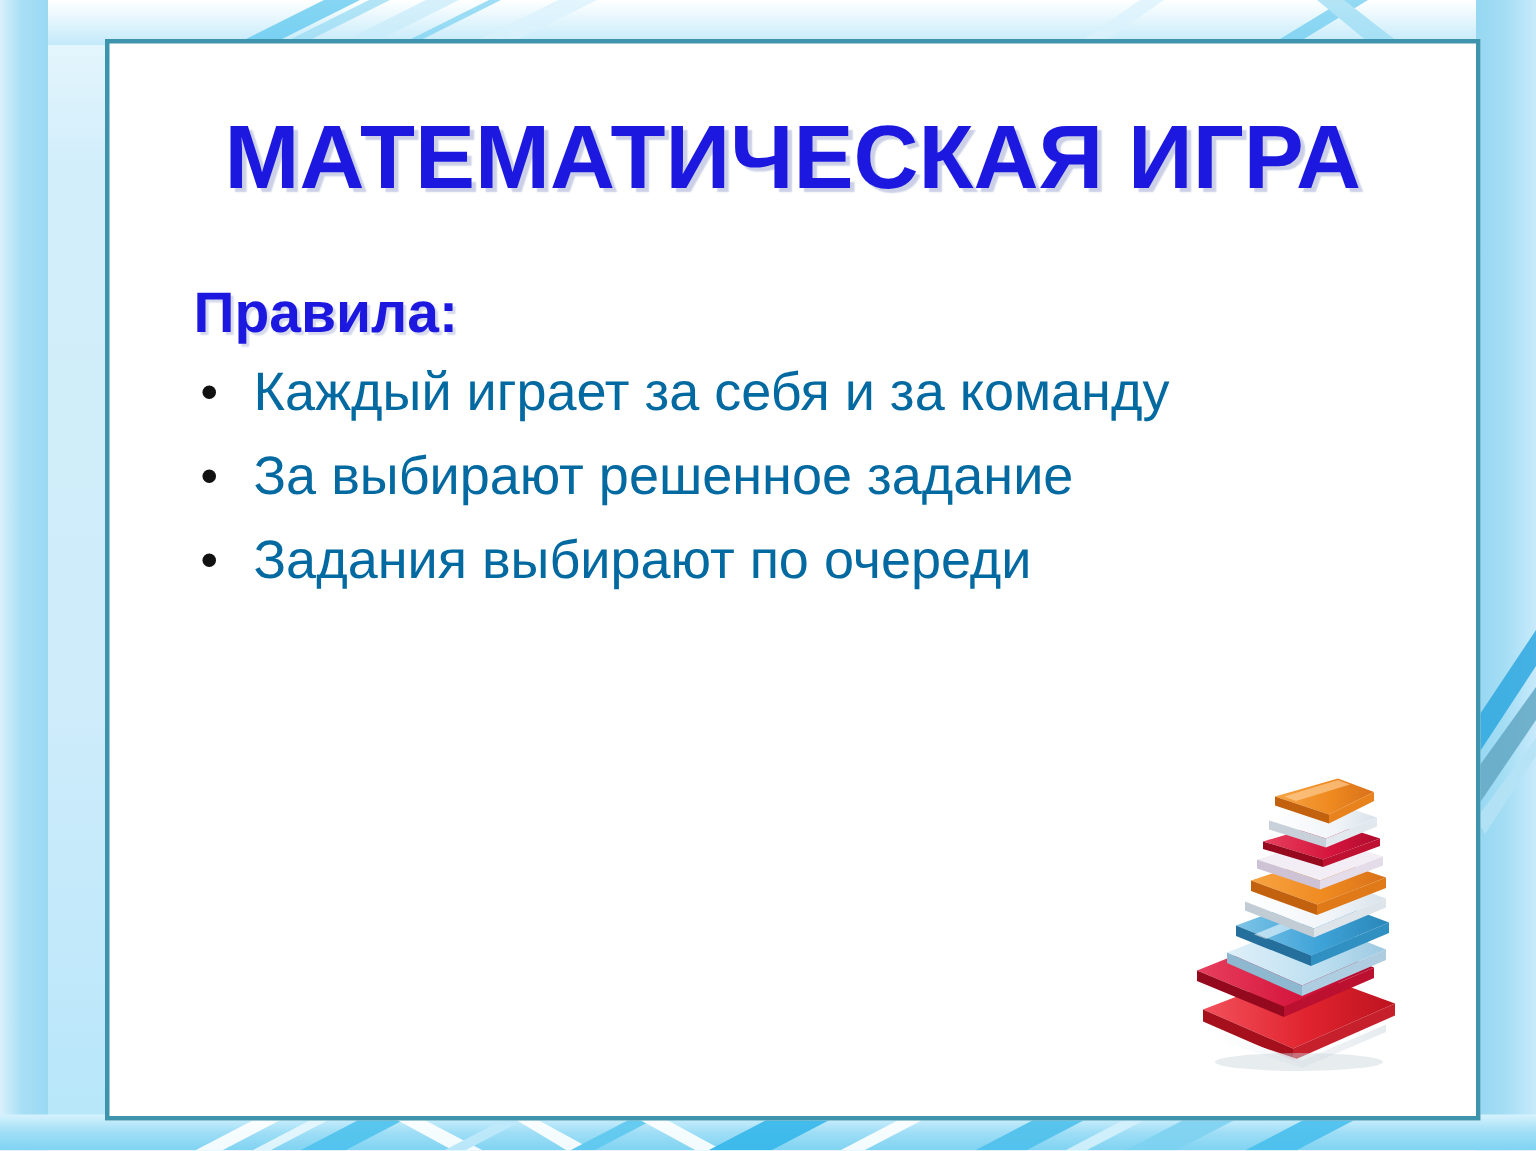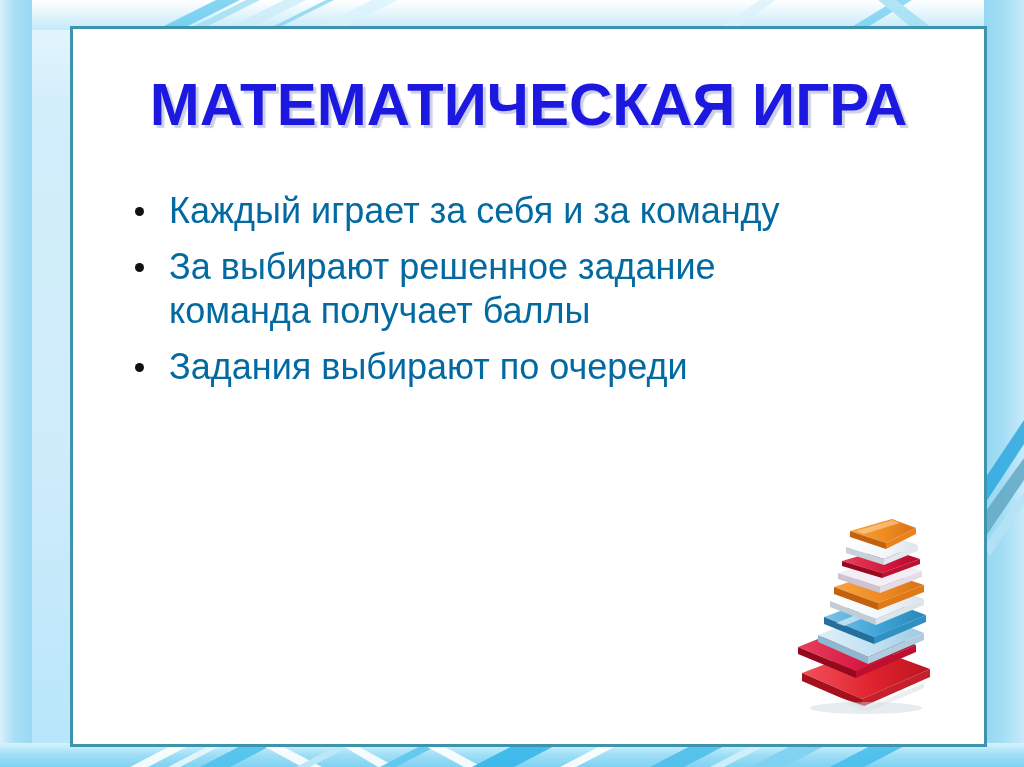--- a/index.html
+++ b/index.html
@@ -205,32 +205,32 @@
       </g>
     </svg>
   </div>
 
   <div class="content-frame">
 
     <div class="title">МАТЕМАТИЧЕСКАЯ ИГРА</div>
 
     <div class="body-block">
 
+      <div class="rules-label">Правила:</div>
 
       <ul class="bullets">
 
         <li class="bullet">
           <span class="dot"></span>
           <span class="txt">Каждый играет за себя и за команду</span>
         </li>
 
         <li class="bullet">
           <span class="dot"></span>
           <span class="txt">За выбирают решенное задание</span>
-          <span class="txt l2">команда получает баллы</span>
         </li>
 
         <li class="bullet">
           <span class="dot"></span>
           <span class="txt">Задания выбирают по очереди</span>
         </li>
 
       </ul>
     </div>
 

